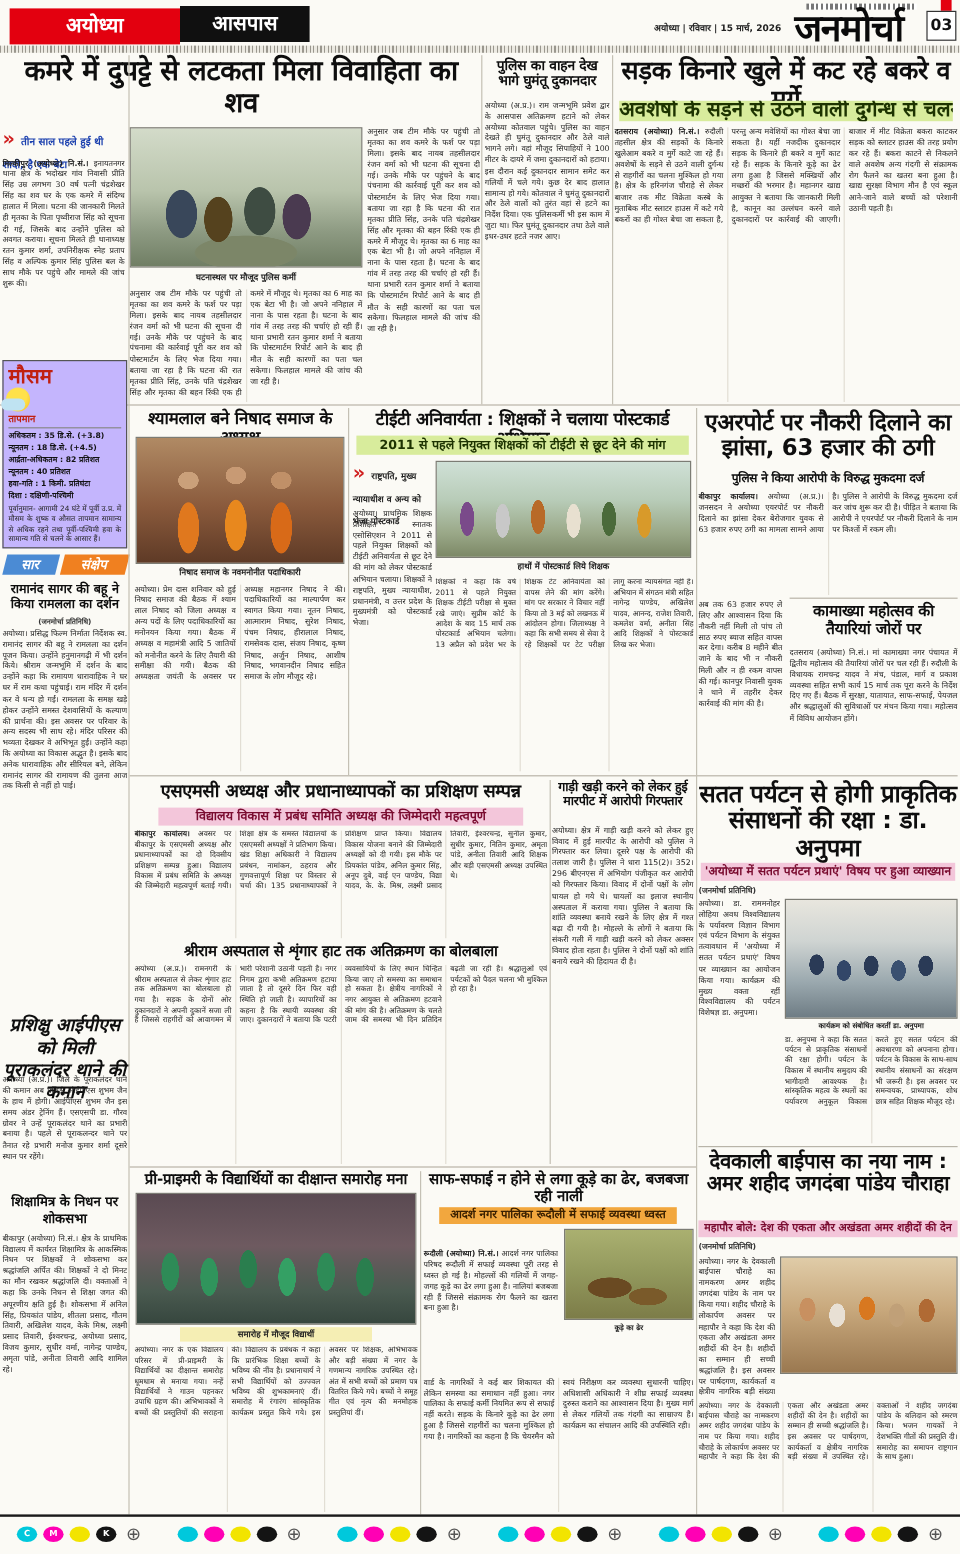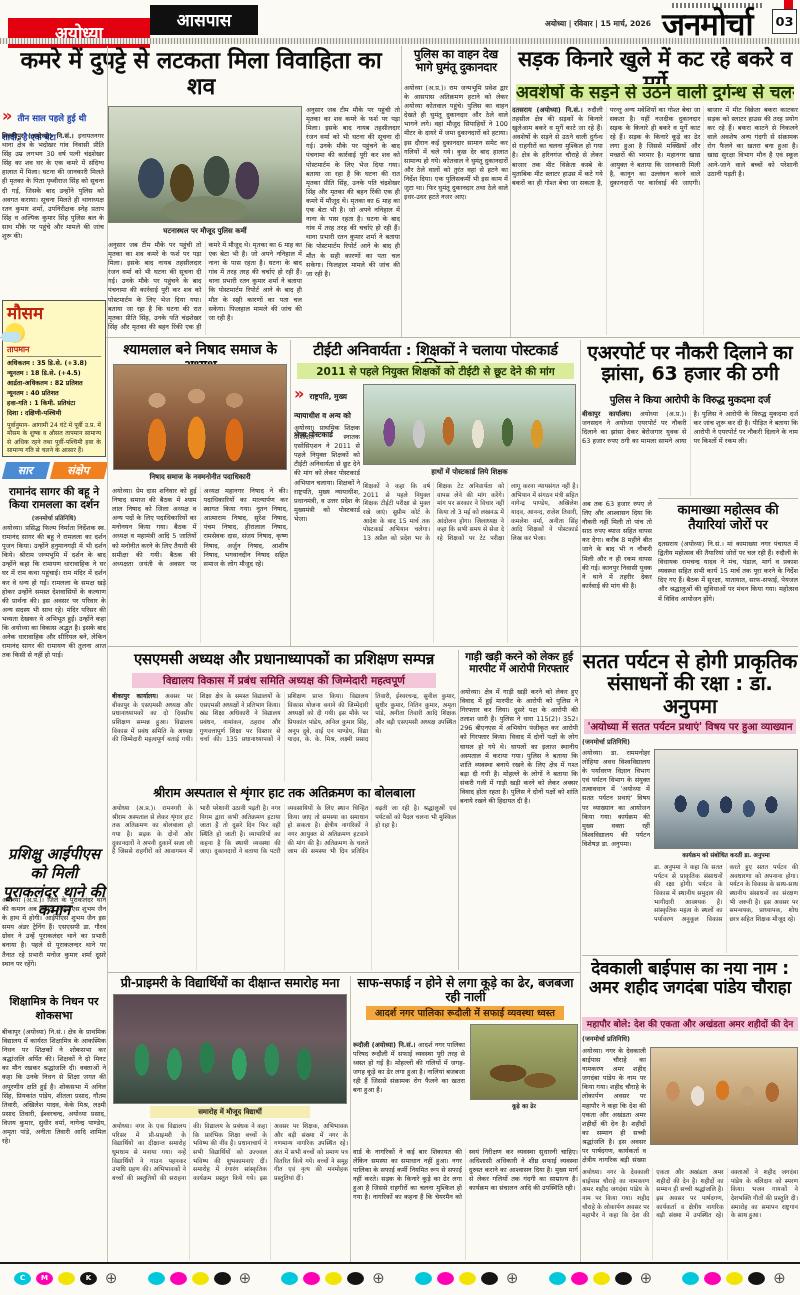--- a/index.html
+++ b/index.html
@@ -24,21 +24,21 @@
   .hline{background:#b8b4a8;height:1px;}
   
   .tab{color:#fff;font-weight:bold;font-size:17px;text-align:center;line-height:30px;}
   #masthead{font-weight:bold;font-size:31px;color:#0a0a0a;letter-spacing:-1px;line-height:1;}
   #tagline{height:5px;background:repeating-linear-gradient(90deg,#777 0 2px,#fff 2px 4px);}
   #pagebox{border:1.5px solid #333;background:#fff;text-align:center;font-weight:bold;font-size:13px;line-height:24px;color:#111;}
   #pageflag{background:#e3000f;width:9px;height:10px;}
   #topstrip{background:repeating-linear-gradient(90deg,#9a978e 0 1px,#eceae2 1px 3px);}
   #headdate{font-size:7.5px;font-weight:bold;color:#222;}
   
-  #wbox{border:1.5px solid #555;background:#fef9c3;padding:3px 4px;}
+  #wbox{border:1.5px solid #555;background:#c4b5fd;padding:3px 4px;}
   #wtitle{color:#c02010;font-weight:bold;font-size:17px;line-height:1;}
   #wtitle2{color:#c02010;font-weight:bold;font-size:8px;}
   .wrow{font-size:6.4px;font-weight:bold;color:#111;line-height:1.55;display:block;}
   #wforecast{font-size:6.1px;line-height:1.4;color:#222;text-align:justify;margin-top:2px;}
   .wicon{width:20px;height:20px;border-radius:50%;background:radial-gradient(circle at 35% 35%,#ffe14a 55%,#f5b81e 100%);position:relative;}
   .wicon:after{content:"";position:absolute;left:-4px;top:9px;width:20px;height:10px;border-radius:8px;background:#bfe3f2;}
   
   .saartab{color:#fff;font-weight:bold;font-size:11px;text-align:center;line-height:17px;transform:skewX(-14deg);}
   .saar-title{font-weight:bold;font-size:10.5px;text-align:center;line-height:1.25;color:#0e0e0e;}
   
@@ -48,21 +48,21 @@
   .reg-cross{font-size:15px;color:#555;line-height:1;margin-left:3px;}
   .lead-mark{color:#d02020;font-weight:bold;}
   .lead-blue{color:#1a3fae;font-weight:bold;font-size:8.5px;line-height:1.35;}
   .tet-bullet{font-weight:bold;font-size:7.3px;color:#222;line-height:1.35;}
 </style>
 </head>
 <body>
 
 <div id="page">
 
-  <div class="abs tab" style="left:8px;top:18px;width:142px;height:30px;background:#e3000f;"><span>अयोध्या</span></div>
+  <div class="abs tab" style="left:8px;top:7px;width:142px;height:30px;background:#e3000f;"><span>अयोध्या</span></div>
   <div class="abs tab" style="left:150px;top:5px;width:108px;height:30px;background:#101010;"><span>आसपास</span></div>
 
   <div class="abs" id="headdate" style="left:545px;top:18px;width:120px;">अयोध्या | रविवार | 15 मार्च, 2026</div>
 
   <div class="abs" id="tagline" style="left:672px;top:3px;width:92px;"></div>
   <div class="abs" id="masthead" style="left:662px;top:9px;width:108px;">जनमोर्चा</div>
 
   <div class="abs" id="pageflag" style="left:784px;top:0px;"></div>
   <div class="abs" id="pagebox" style="left:772px;top:9px;width:25px;height:25px;"><span>03</span></div>
 

